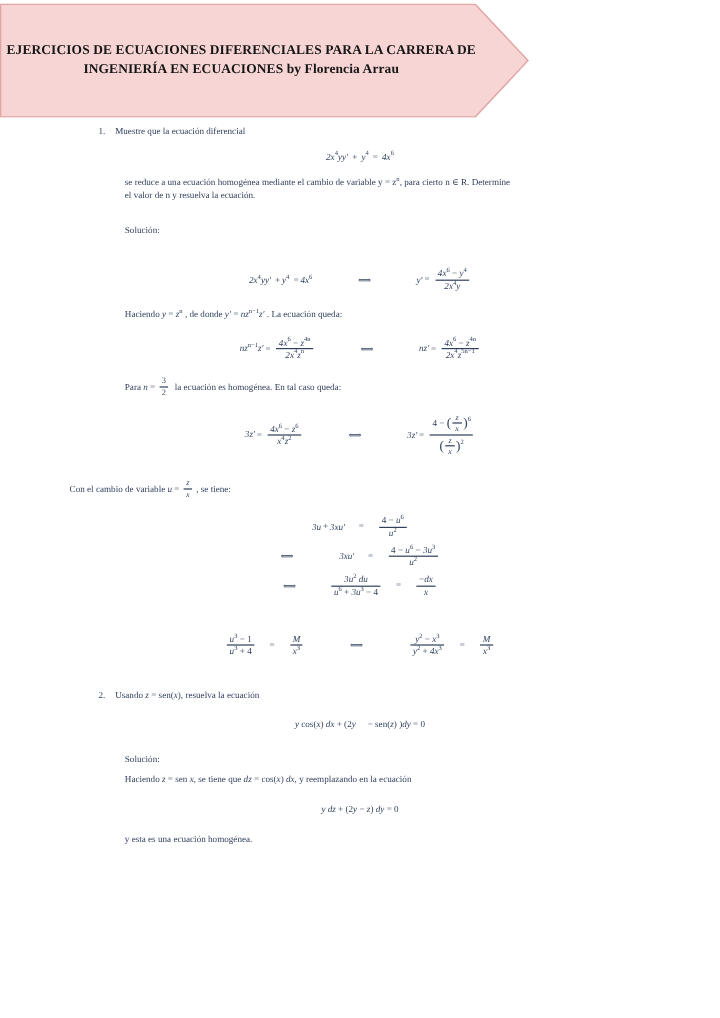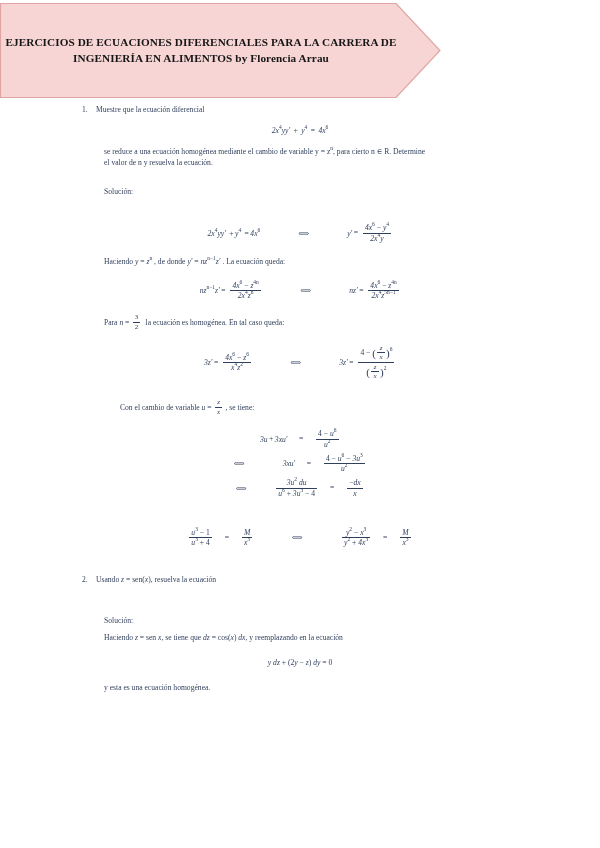--- a/index.html
+++ b/index.html
@@ -67,21 +67,21 @@
     font-size: 7.6px;
     color: #303f5c;
   }
   .ptext { display: inline; }
   .para {
     margin: 0;
     padding: 0 86px 0 96px;
     text-align: left;
   }
   .para.ind { padding-left: 104px; }
-  .para.ind2 { padding-left: 120px; }
+  .para.ind2 { padding-left: 58px; }
   .gap-s { height: 5px; }
   .gap-m { height: 9px; }
   .gap-l { height: 13px; }
   .gap-xl { height: 17px; }
 
   .bold { font-weight: normal; }
   .eqline {
     text-align: center;
     margin: 0;
     padding: 0 60px 0 60px;
@@ -122,21 +122,21 @@
 </style>
 </head>
 <body>
 
 <div id="banner-wrap">
   <svg id="banner-svg" width="441" height="95" viewBox="0 0 441 95">
     <polygon points="0.5,0.5 396,0.5 440,47.5 396,94.5 0.5,94.5" fill="#f6d5d4" stroke="#dfa6a4" stroke-width="1.2"></polygon>
   </svg>
   <div id="banner-text">
     <span class="ln">EJERCICIOS DE ECUACIONES DIFERENCIALES PARA LA CARRERA DE</span>
-    <span class="ln">INGENIERÍA EN ALIMENTOS by Florencia Arrau</span>
+    <span class="ln">INGENIERÍA EN ECUACIONES by Florencia Arrau</span>
   </div>
 </div>
 
 <div id="doc">
 
   <div class="problem">
     <span class="pnum">1.</span>
     <span class="ptext">Muestre que la ecuación diferencial</span>
   </div>
 
@@ -330,20 +330,26 @@
   <div class="gap-xl"></div>
   <div class="gap-m"></div>
 
   <div class="problem">
     <span class="pnum">2.</span>
     <span class="ptext">Usando <span class="mi">z</span> = sen(<span class="mi">x</span>), resuelva la ecuación</span>
   </div>
 
   <div class="gap-l"></div>
 
+  <div class="eqline">
+    <span class="mathrow">
+      <span class="mi">y</span> cos(<span class="mi">x</span>) <span class="mi">dx</span> + (<span class="bold">2</span><span class="mi">y</span>
+      <span class="sp-sm"></span>− sen(<span class="mi">z</span>) )<span class="bold"><span class="mi">dy</span> = 0</span>
+    </span>
+  </div>
 
   <div class="gap-xl"></div>
 
   <div class="para ind bold">Solución:</div>
 
   <div class="gap-s"></div>
 
   <div class="para ind">
     Haciendo <span class="mi">z</span> = sen <span class="mi">x</span>, se tiene que <span class="mi">dz</span> = cos(<span class="mi">x</span>) <span class="mi">dx</span>, y reemplazando en la ecuación
   </div>

